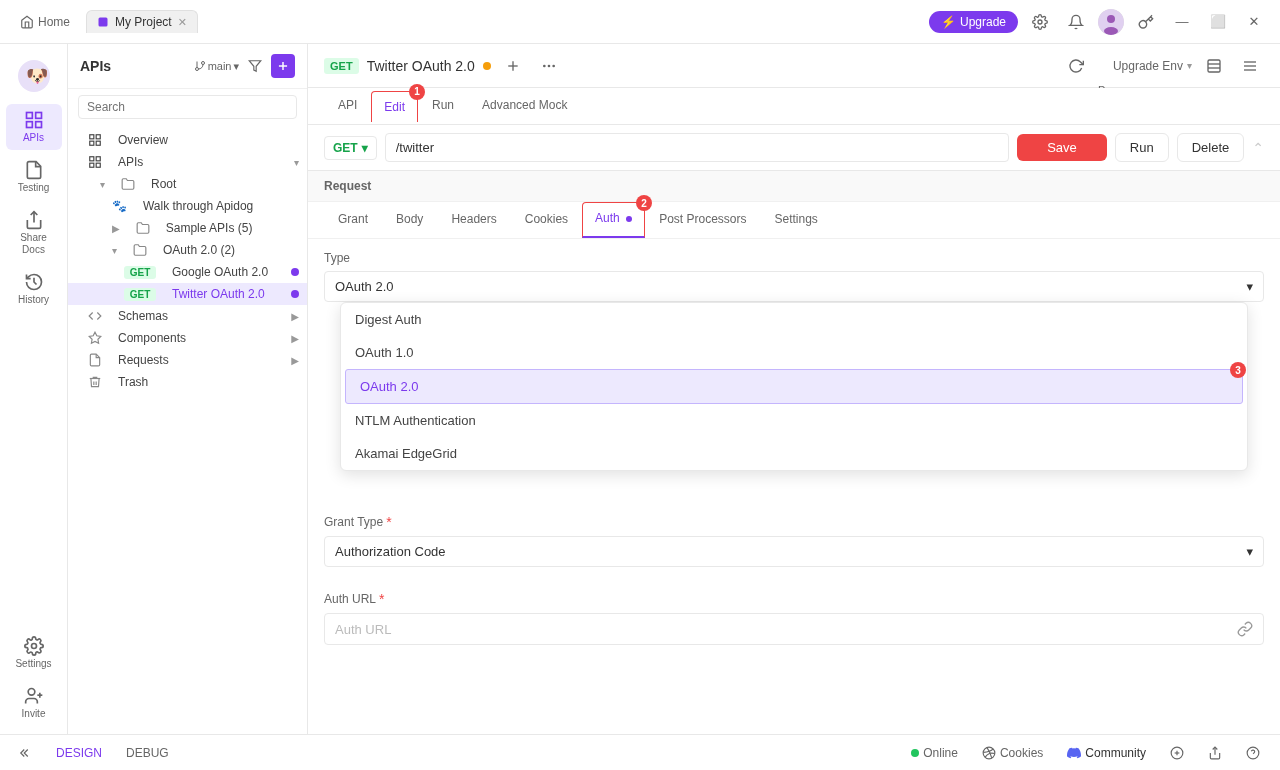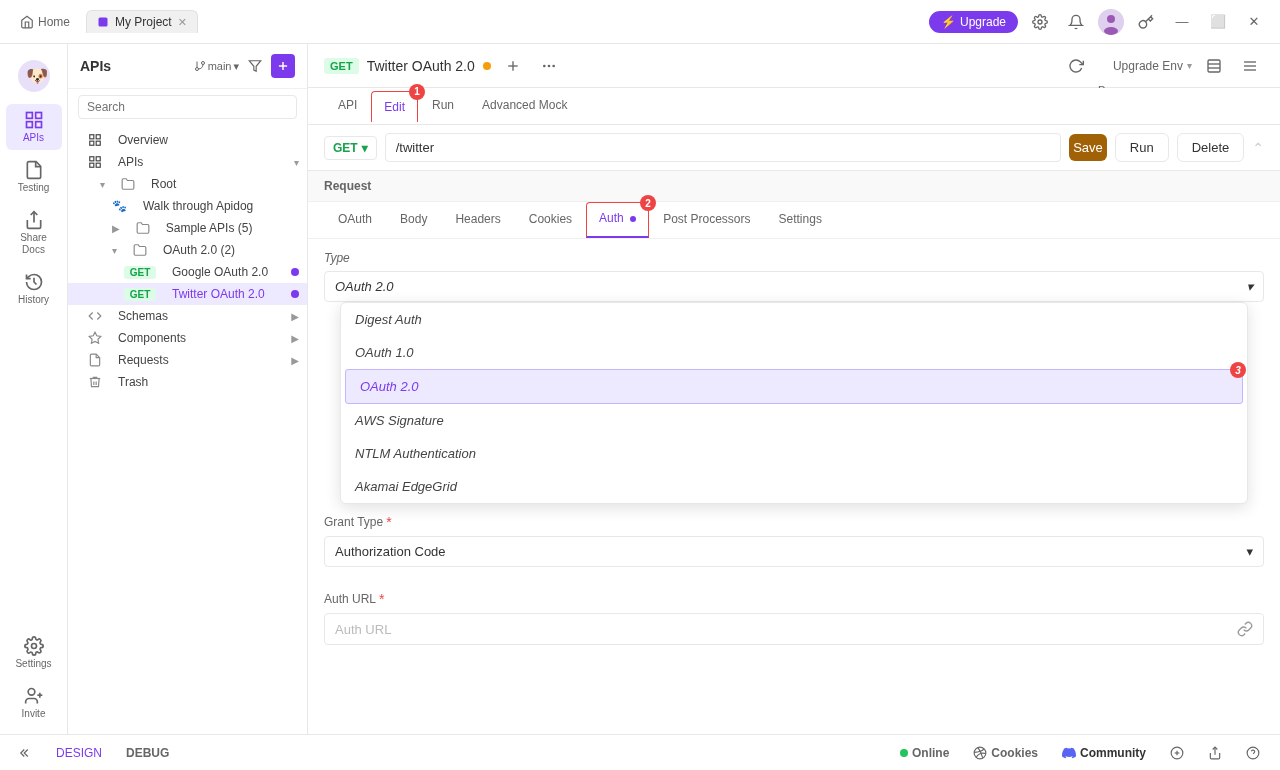--- a/index.html
+++ b/index.html
@@ -60,55 +60,55 @@
 
     
     .tab-bar { background: #fff; border-bottom: 1px solid #e8e8e8; padding: 0 16px; display: flex; align-items: center; gap: 0; flex-shrink: 0; }
     .tab { padding: 10px 14px; font-size: 12px; color: #666; cursor: pointer; border-bottom: 2px solid transparent; }
     .tab.active { color: #7c3aed; border-bottom-color: #7c3aed; font-weight: 500; }
 
     
     .url-bar { background: #fff; padding: 8px 16px; display: flex; align-items: center; gap: 8px; border-bottom: 1px solid #e8e8e8; flex-shrink: 0; }
     .method-selector { display: flex; align-items: center; gap: 4px; padding: 4px 8px; border: 1px solid #e8e8e8; border-radius: 4px; cursor: pointer; font-weight: 700; color: #16a34a; font-size: 12px; background: #fff; }
     .url-input { flex: 1; border: 1px solid #e8e8e8; border-radius: 4px; padding: 6px 10px; font-size: 13px; outline: none; color: #333; }
-    .save-btn { background: #a16207; color: #fff; border: none; border-radius: 6px; padding: 6px 4px; font-size: 13px; cursor: pointer; }
+    .save-btn { background: #ef4444; color: #fff; border: none; border-radius: 6px; padding: 6px 30px; font-size: 13px; cursor: pointer; }
     .run-btn { background: #fff; border: 1px solid #e8e8e8; border-radius: 6px; padding: 6px 14px; font-size: 13px; cursor: pointer; color: #333; }
     .delete-btn { background: #fff; border: 1px solid #e8e8e8; border-radius: 6px; padding: 6px 14px; font-size: 13px; cursor: pointer; color: #333; }
     .resize-handle { color: #ccc; font-size: 14px; cursor: ns-resize; margin-left: auto; }
 
     
     .request-body { flex: 1; overflow-y: auto; background: #fff; padding: 0; }
     .required-dot { color: #ef4444; font-size: 14px; }
 
     
     .req-tabs { padding: 0 16px; border-bottom: 1px solid #f0f0f0; display: flex; gap: 0; background: #fff; flex-shrink: 0; }
     .req-tab { padding: 10px 14px; font-size: 12px; color: #666; cursor: pointer; border-bottom: 2px solid transparent; }
     .req-tab.active { color: #7c3aed; border-bottom-color: #7c3aed; }
 
     
-    .type-section { padding: 12px 16px; font-style: italic; }
+    .type-section { padding: 12px 16px; }
     .type-label { font-size: 12px; color: #666; margin-bottom: 6px; }
     .type-select { width: 100%; border: 1px solid #e8e8e8; border-radius: 4px; padding: 7px 10px; font-size: 13px; display: flex; align-items: center; justify-content: space-between; cursor: pointer; background: #fff; position: relative; }
     .dropdown-menu { position: absolute; top: 0; left: 16px; right: 16px; background: #fff; border: 1px solid #e8e8e8; border-radius: 6px; box-shadow: 0 4px 16px rgba(0,0,0,0.12); z-index: 100; overflow: hidden; }
     .dropdown-item { padding: 9px 14px; font-size: 13px; cursor: pointer; color: #444; }
     .dropdown-item.selected { background: #ede9fe; color: #7c3aed; font-weight: 500; border: 1px solid #c4b5fd; border-radius: 3px; margin: 0 4px; }
 
     
     .grant-section { padding: 12px 16px; }
     .grant-label { font-size: 12px; color: #666; margin-bottom: 6px; display: flex; align-items: center; gap: 3px; }
     .grant-select { width: 100%; border: 1px solid #e8e8e8; border-radius: 4px; padding: 7px 10px; font-size: 13px; display: flex; align-items: center; justify-content: space-between; cursor: pointer; background: #fff; }
 
     
     .auth-url-section { padding: 12px 16px; }
     .auth-url-label { font-size: 12px; color: #666; margin-bottom: 6px; display: flex; align-items: center; gap: 3px; }
     .auth-url-input { width: 100%; border: 1px solid #e8e8e8; border-radius: 4px; padding: 7px 10px; font-size: 13px; color: #999; display: flex; align-items: center; justify-content: space-between; }
 
     
     .bottom-bar { height: 36px; background: #fff; border-top: 1px solid #e8e8e8; display: flex; align-items: center; padding: 0 12px; gap: 8px; flex-shrink: 0; }
-    .bottom-btn { display: flex; align-items: center; gap: 4px; font-size: 12px; color: #666; cursor: pointer; padding: 4px 8px; border-radius: 4px; font-weight: bold; }
+    .bottom-btn { display: flex; align-items: center; gap: 4px; font-size: 12px; color: #666; cursor: pointer; padding: 4px 8px; border-radius: 4px; }
     .bottom-btn.active { color: #7c3aed; font-weight: 500; }
     .bottom-spacer { flex: 1; }
     .community-btn { display: flex; align-items: center; gap: 4px; font-size: 12px; color: #333; cursor: pointer; }
     .online-dot { width: 8px; height: 8px; background: #22c55e; border-radius: 50%; }
 
     .logo { display: flex; align-items: center; gap: 6px; padding: 8px; }
 
     
     .request-section-title { padding: 8px 16px; font-size: 12px; font-weight: 600; color: #666; background: #f9f9f9; border-bottom: 1px solid #f0f0f0; }
   </style>
@@ -427,21 +427,21 @@
       <button class="save-btn">Save</button>
       <button class="run-btn">Run</button>
       <button class="delete-btn">Delete</button>
       <span class="resize-handle">⌃</span>
     </div>
 
     <div class="request-body">
       <div class="request-section-title">Request</div>
 
       <div class="req-tabs">
-        <div class="req-tab"><span>OAuth</span></div>
+        <div class="req-tab"><span>Grant</span></div>
         <div class="req-tab"><span>Body</span></div>
         <div class="req-tab"><span>Headers</span></div>
         <div class="req-tab"><span>Cookies</span></div>
         <div class="req-tab active" style="position:relative;border:1.5px solid #ef4444;border-bottom:2px solid #7c3aed;border-radius:4px 4px 0 0;padding:8px 12px;">
           <span>Auth</span>
           <span style="display:inline-block;width:6px;height:6px;background:#7c3aed;border-radius:50%;margin-left:3px;vertical-align:middle;"></span>
           <span style="position:absolute;top:-8px;right:-8px;background:#ef4444;color:#fff;border-radius:50%;width:16px;height:16px;display:flex;align-items:center;justify-content:center;font-size:10px;font-weight:700;">2</span>
         </div>
         <div class="req-tab"><span>Post Processors</span></div>
         <div class="req-tab"><span>Settings</span></div>
@@ -455,21 +455,20 @@
         </div>
 
         <div style="position:relative;">
           <div class="dropdown-menu">
             <div class="dropdown-item"><span>Digest Auth</span></div>
             <div class="dropdown-item"><span>OAuth 1.0</span></div>
             <div class="dropdown-item selected" style="position:relative;">
               <span>OAuth 2.0</span>
               <span style="position:absolute;top:-8px;right:-4px;background:#ef4444;color:#fff;border-radius:50%;width:16px;height:16px;display:flex;align-items:center;justify-content:center;font-size:10px;font-weight:700;">3</span>
             </div>
-            <div class="dropdown-item"><span>AWS Signature</span></div>
             <div class="dropdown-item"><span>NTLM Authentication</span></div>
             <div class="dropdown-item"><span>Akamai EdgeGrid</span></div>
           </div>
         </div>
       </div>
 
       <div class="grant-section" style="padding-top: 200px;">
         <div class="grant-label">
           <span>Grant Type</span>
           <span class="required-dot">*</span>

